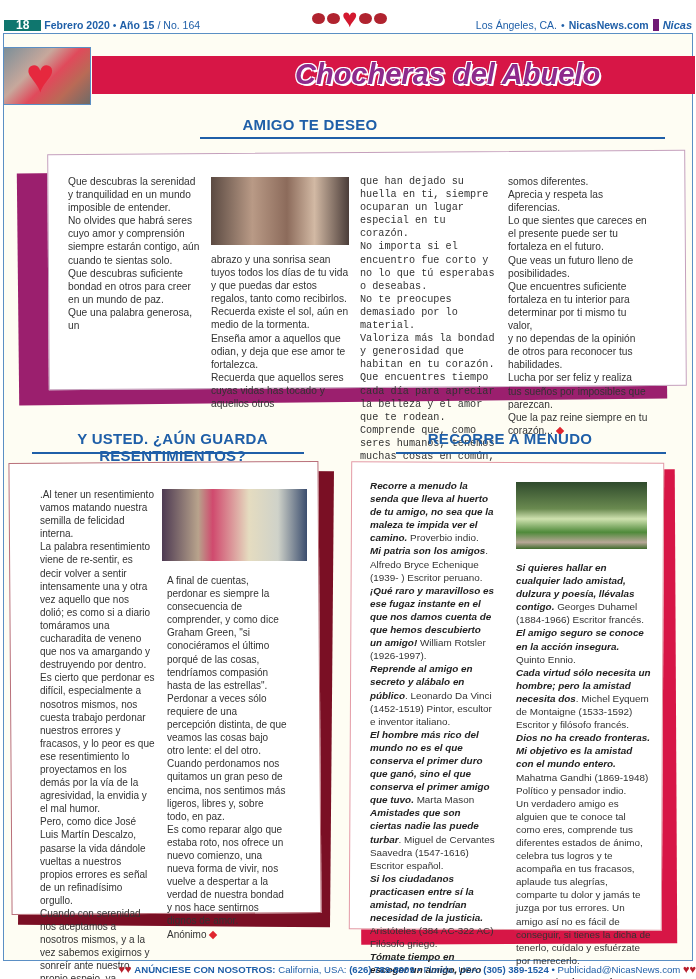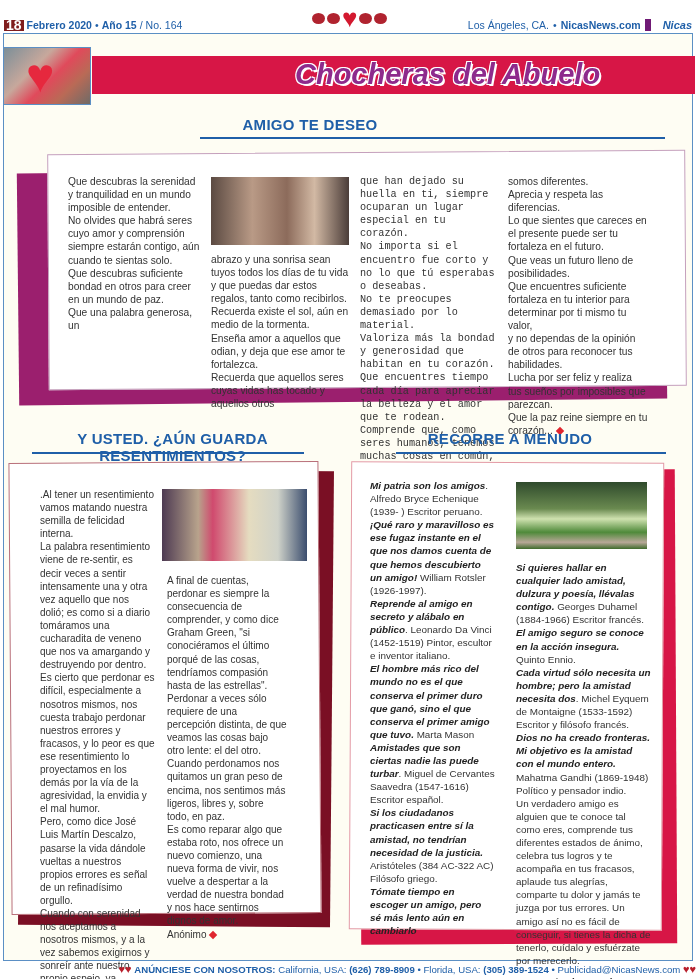--- a/index.html
+++ b/index.html
@@ -1,23 +1,23 @@
 <!DOCTYPE html>
 <html><head>
 <meta charset="utf-8">
 <style>
 *{box-sizing:border-box;margin:0;padding:0}
 body{width:696px;height:979px;background:#fff;font-family:"Liberation Sans",sans-serif;position:relative;overflow:hidden;color:#333}
 .topbar{position:absolute;left:0;top:0;width:696px;height:32px}
 .topbar .left{position:absolute;left:4px;top:19px;font-size:10.5px;color:#1f5fa8;font-weight:bold;display:flex;align-items:center;gap:3px}
-.pageno{background:#7f1d1d;color:#fff;font-size:14px;padding:0 2px;line-height:11px}
+.pageno{background:#0f766e;color:#fff;font-size:12px;padding:0 12px;line-height:11px}
 .topbar .left .thin{font-weight:normal}
 .topbar .right{position:absolute;right:4px;top:19px;font-size:10.5px;color:#1f5fa8;display:flex;align-items:center;gap:4px}
 .topbar .right b{font-weight:bold}
-.logo{font-style:italic;font-weight:bold;color:#1f5fa8;font-size:11px;border-left:6px solid #701a75;padding-left:12px}
+.logo{font-style:italic;font-weight:bold;color:#1f5fa8;font-size:11px;border-left:6px solid #701a75;padding-left:4px}
 .hearts{position:absolute;left:312px;top:6px;display:flex;align-items:center;gap:2px}
 .rose{width:13px;height:11px;background:#b0232f;border-radius:50%}
 .bigheart{color:#d3192f;font-size:26px;line-height:24px}
 .frame{position:absolute;left:3px;top:33px;width:690px;height:928px;background:#fefdf3;border:1.5px solid #5b8fc4}
 .banner{position:absolute;left:92px;top:56px;width:603px;height:38px;background:#d71646}
 .banner-title{position:absolute;left:295px;top:58px;font-family:Liberation Sans, sans-serif;font-style:italic;font-weight:bold;font-size:29px;color:#8e2a8c;text-shadow:-1px -1px 0 #fff,1px -1px 0 #fff,-1px 1px 0 #fff,1px 1px 0 #fff,2px 2px 0 #fff}
 .photo-top{position:absolute;left:3px;top:47px;width:88px;height:58px;border:1.5px solid #5b8fc4;background:linear-gradient(135deg,#7c8f98 0%,#c7a89c 35%,#e04a5b 55%,#b96a56 75%,#6f6b67 100%)}
 .photo-top .heart{position:absolute;left:22px;top:4px;color:#e6283e;font-size:48px;line-height:48px}
 .h2{position:absolute;font-weight:bold;color:#1f5fa8;font-size:15px;letter-spacing:.3px;text-align:center}
 .rule{position:absolute;height:1.5px;background:#1f5fa8}
@@ -104,40 +104,41 @@
   <p><span>Que la paz reine siempre en tu corazón...</span><span class="diamond"></span></p>
 </div>
 
 <div class="h2" style="left:30px;top:430px;width:285px;">Y USTED. ¿AÚN GUARDA RESENTIMIENTOS?</div>
 <div class="rule" style="left:32px;top:452px;width:272px;"></div>
 <div class="shadow" style="left:20px;top:470px;width:312px;height:456px;background:#7a0f24;transform:rotate(0.5deg);"></div>
 <div class="box" style="left:10px;top:462px;width:310px;height:452px;border:1px solid #b9707a;transform:rotate(-0.4deg);"></div>
 
 <div class="col" style="left:40px;top:488px;width:115px;font-size:10px;line-height:13.1px;">
   <p>.Al tener un resentimiento vamos matando nuestra semilla de felicidad interna.</p>
-  <p>La palabra resentimiento viene de re-sentir, es decir veces a sentir intensamente una y otra vez aquello que nos dolió; es como si a diario tomáramos una cucharadita de veneno que nos va amargando y destruyendo por dentro.</p>
+  <p>La palabra resentimiento viene de re-sentir, es decir volver a sentir intensamente una y otra vez aquello que nos dolió; es como si a diario tomáramos una cucharadita de veneno que nos va amargando y destruyendo por dentro.</p>
   <p>Es cierto que perdonar es difícil, especialmente a nosotros mismos, nos cuesta trabajo perdonar nuestros errores y fracasos, y lo peor es que ese resentimiento lo proyectamos en los demás por la vía de la agresividad, la envidia y el mal humor.</p>
   <p>Pero, como dice José Luis Martín Descalzo, pasarse la vida dándole vueltas a nuestros propios errores es señal de un refinadísimo orgullo.</p>
   <p>Cuando con serenidad nos aceptamos a nosotros mismos, y a la vez sabemos exigirnos y sonreír ante nuestro propio espejo, ya estamos bien preparados para perdonar a los demás.</p>
 </div>
 <div class="img" style="left:162px;top:489px;width:145px;height:72px;background:linear-gradient(90deg,#4d3a52 0%,#b8a38c 25%,#d04a6e 35%,#e5dcc0 60%,#cfd2c9 80%,#3b4d6e 100%);"></div>
 <div class="col" style="left:167px;top:574px;width:120px;font-size:10px;line-height:13.1px;">
   <p>A final de cuentas, perdonar es siempre la consecuencia de comprender, y como dice Graham Green, "si conociéramos el último porqué de las cosas, tendríamos compasión hasta de las estrellas".</p>
   <p>Perdonar a veces sólo requiere de una percepción distinta, de que veamos las cosas bajo otro lente: el del otro.</p>
   <p>Cuando perdonamos nos quitamos un gran peso de encima, nos sentimos más ligeros, libres y, sobre todo, en paz.</p>
   <p>Es como reparar algo que estaba roto, nos ofrece un nuevo comienzo, una nueva forma de vivir, nos vuelve a despertar a la verdad de nuestra bondad y nos hace sentirnos dignos de amor.</p>
   <p><span>Anónimo</span><span class="diamond"></span></p>
 </div>
 
 <div class="h2" style="left:400px;top:430px;width:220px;">RECORRE A MENUDO</div>
 <div class="rule" style="left:396px;top:452px;width:270px;"></div>
 <div class="shadow" style="left:360px;top:470px;width:316px;height:474px;background:#d71646;transform:rotate(-0.3deg);"></div>
 <div class="box" style="left:350px;top:462px;width:313px;height:468px;border:1px solid #e39aa5;transform:rotate(0.3deg);"></div>
 
 <div class="col" style="left:370px;top:479px;width:125px;font-size:9.9px;">
+  <p><span class="q">Recorre a menudo la senda que lleva al huerto de tu amigo, no sea que la maleza te impida ver el camino.</span><span> Proverbio indio.</span></p>
   <p><span class="q">Mi patria son los amigos</span><span>. Alfredo Bryce Echenique (1939- ) Escritor peruano.</span></p>
   <p><span class="q">¡Qué raro y maravilloso es ese fugaz instante en el que nos damos cuenta de que hemos descubierto un amigo!</span><span> William Rotsler (1926-1997).</span></p>
   <p><span class="q">Reprende al amigo en secreto y alábalo en público</span><span>. Leonardo Da Vinci (1452-1519) Pintor, escultor e inventor italiano.</span></p>
   <p><span class="q">El hombre más rico del mundo no es el que conserva el primer duro que ganó, sino el que conserva el primer amigo que tuvo.</span><span> Marta Mason</span></p>
   <p><span class="q">Amistades que son ciertas nadie las puede turbar</span><span>. Miguel de Cervantes Saavedra (1547-1616) Escritor español.</span></p>
   <p><span class="q">Si los ciudadanos practicasen entre sí la amistad, no tendrían necesidad de la justicia.</span><span> Aristóteles (384 AC-322 AC) Filósofo griego.</span></p>
   <p><span class="q">Tómate tiempo en escoger un amigo, pero sé más lento aún en cambiarlo</span></p>
 </div>
 <div class="img" style="left:516px;top:482px;width:131px;height:67px;background:linear-gradient(180deg,#2f4a2c 0%,#6a8a50 40%,#cfe2b0 55%,#4f8a3a 75%,#b8a898 90%,#3f6b2c 100%);"></div>
 <div class="col" style="left:516px;top:561px;width:135px;font-size:9.9px;">

